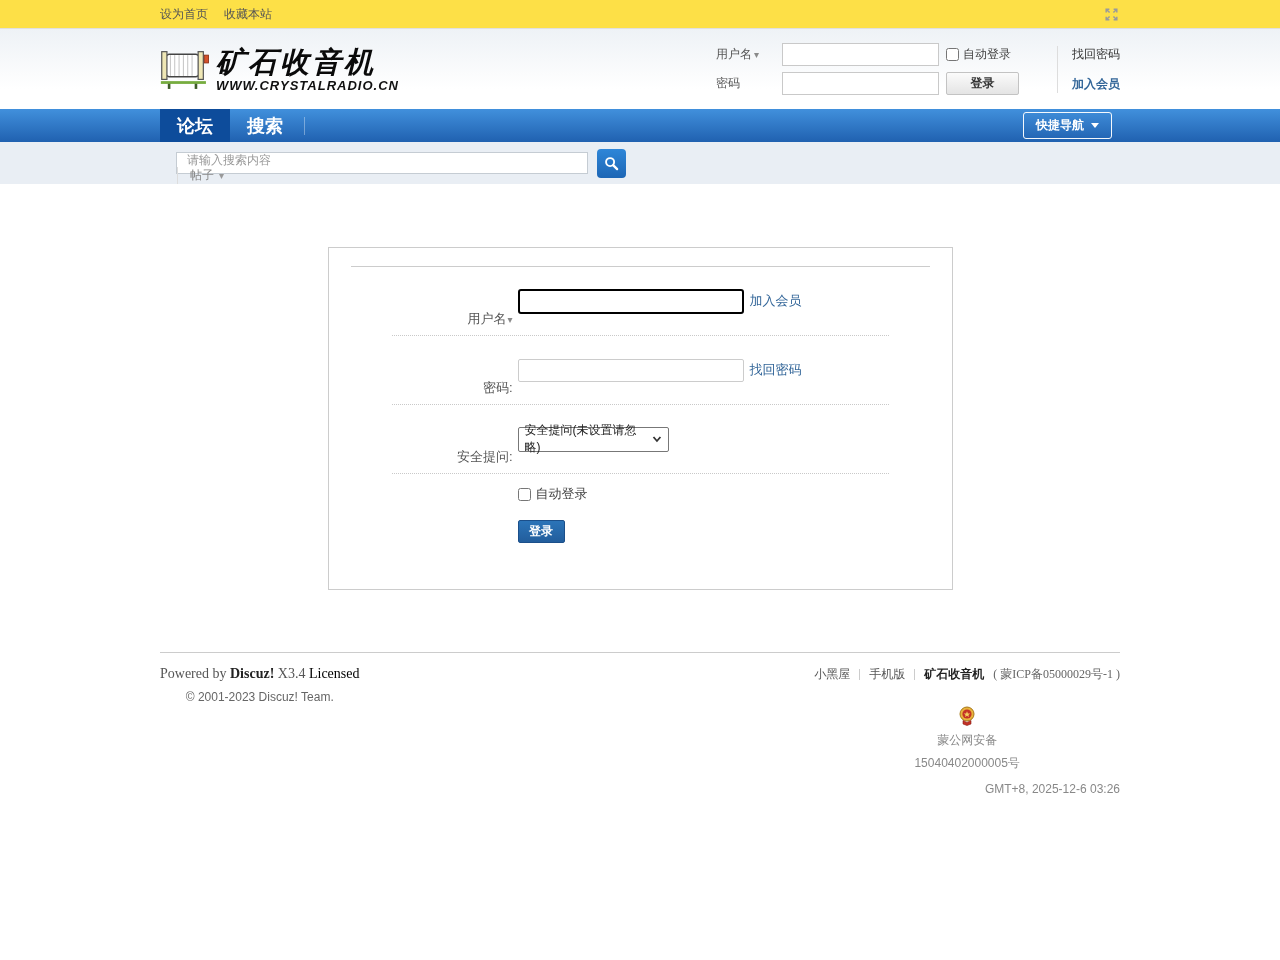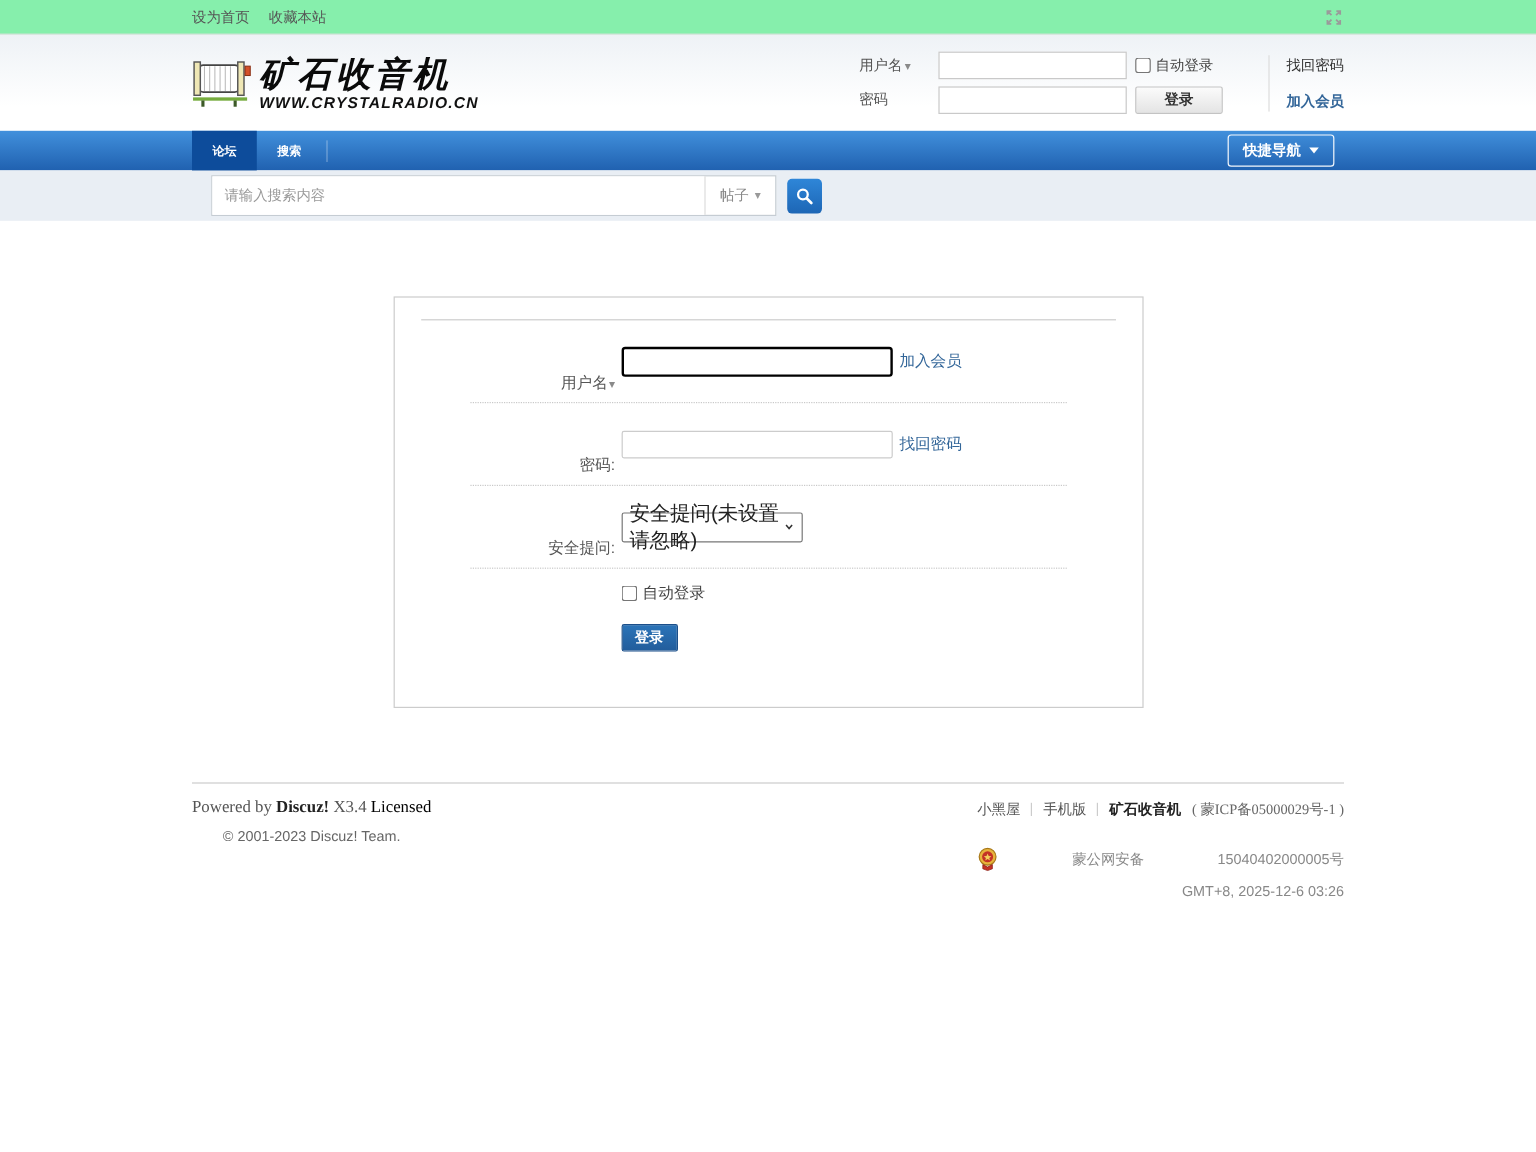--- a/index.html
+++ b/index.html
@@ -1,21 +1,21 @@
 <!DOCTYPE html>
 <html><head>
 <meta charset="utf-8">
 <style>
   * { margin:0; padding:0; box-sizing:border-box; }
   html,body { width:1280px; height:960px; background:#fff;
               font-family:"Liberation Sans", sans-serif; font-size:12px; color:#333; }
   .inner { width:960px; margin:0 auto; position:relative; }
 
   
-  .topbar { height:29px; background:#86efac; border-bottom:1px solid #e0e0e0; }
+  .topbar { height:29px; background:#fde047; border-bottom:1px solid #e0e0e0; }
   .topbar .inner { display:flex; align-items:center; height:100%; }
   .topbar a { color:#555; text-decoration:none; margin-right:16px; }
   .topbar .spacer { flex:1; }
   .wide-icon { width:17px; height:17px; color:#9a9a9a; cursor:pointer; }
 
   
   .header { height:80px; background:linear-gradient(#eef2f6, #ffffff 75%); }
   .header .inner { display:flex; align-items:center; height:100%; }
   .logo { display:flex; align-items:flex-end; gap:4px; }
   .logo-text .cn { font-size:29px; font-weight:900; font-style:italic; color:#0a0a0a;
@@ -36,35 +36,35 @@
                   color:#333; cursor:pointer; }
   .hl-right { border-left:1px solid #ddd; margin-left:8px; padding-left:14px;
               display:flex; flex-direction:column; gap:13px; }
   .hl-right a { text-decoration:none; }
   .lost-link { color:#333; }
   .join-link { color:#336699; font-weight:bold; }
 
   
   .nav { height:33px; background:linear-gradient(#4190dc, #2061b0); }
   .nav .inner { display:flex; align-items:stretch; height:100%; }
-  .nav-tab { display:flex; align-items:center; padding:0 17px; color:#fff; font-size:10px;
+  .nav-tab { display:flex; align-items:center; padding:0 17px; color:#fff; font-size:18px;
              font-weight:bold; text-decoration:none; }
   .nav-tab.active { background:#0d4c9b; }
   .nav-sep { width:1px; height:18px; background:rgba(255,255,255,.35); align-self:center; margin-left:4px; }
   .quick-nav { margin-left:auto; align-self:center; margin-right:8px; display:flex; align-items:center;
                gap:7px; border:1px solid rgba(255,255,255,.95); border-radius:3px; padding:4px 12px;
                color:#fff; font-weight:bold; cursor:pointer; background:transparent; font-size:12px; }
   .qn-caret { width:0; height:0; border-left:4px solid transparent; border-right:4px solid transparent;
               border-top:5px solid #fff; }
 
   
   .searchbar { height:42px; background:#e9eef4; }
   .searchbar .inner { display:flex; align-items:center; height:100%; }
-  .searchbox { display:flex; align-items:stretch; height:34px; background:#fff;
-               border:1px solid #c5ccd3; margin-left:16px; }
+  .searchbox { display:flex; align-items:stretch; height:22px; background:#fff;
+               border:1px solid #c5ccd3; margin-left:16px;flex-direction:column; }
   .search-input { width:410px; border:none; outline:none; padding:0 10px; font-size:12px; color:#333; }
   .search-input::placeholder { color:#999; }
   .search-scope { width:59px; border-left:1px solid #ddd; display:flex; align-items:center;
                   justify-content:center; gap:5px; color:#888; cursor:pointer; }
   .scope-caret { color:#999; font-size:10px; }
   .search-btn { width:29px; height:29px; margin-left:9px; border:none; border-radius:4px;
                 background:linear-gradient(#2e86d8,#1d66b5); display:flex; align-items:center;
                 justify-content:center; cursor:pointer; }
 
   
@@ -84,21 +84,21 @@
   .frow.dotted { border-bottom:1px dotted #c9c9c9; }
   .flabel { width:126px; text-align:right; padding-right:5px; color:#555; font-size:13px; flex:none;margin-top:36px; }
   .flabel .hl-caret { margin-left:1px; }
   .f-username { width:226px; height:25px; border:2px solid #000; border-radius:3px;
                 padding:0 5px; font-size:13px; outline:none; }
   .f-password { width:226px; height:23px; border:1px solid #ccc; border-radius:2px;
                 padding:0 5px; font-size:13px; outline:none; }
   .f-link { color:#336699; text-decoration:none; margin-left:6px; font-size:13px; }
   .f-select { width:151px; height:25px; border:1px solid #777; border-radius:2px; background:#fff;
               display:flex; align-items:center; justify-content:space-between; padding:0 6px;
-              font-size:17px; color:#222; cursor:pointer; }
+              font-size:12px; color:#222; cursor:pointer; }
   .sel-caret { width:10px; height:10px; }
   .frow.autologin { padding:11px 0 6px 0; }
   .frow.autologin .spacer, .frow.buttons .spacer { width:126px; flex:none; }
   .frow.autologin input[type=checkbox] { width:13px; height:13px; margin-right:5px; }
   .frow.autologin label { color:#444; font-size:13px; }
   .frow.buttons { padding:11px 0 46px 0; }
   .f-submit { width:47px; height:23px; background:linear-gradient(#2b74b8,#225d9c);
               border:1px solid #1b4f8a; border-radius:2px; color:#fff; font-weight:bold;
               font-size:12px; cursor:pointer; }
 
@@ -107,22 +107,22 @@
             display:flex; justify-content:space-between; color:#666; }
   .f-left .powered { font-family:"Liberation Serif", serif; font-size:14px; color:#555; }
   .f-left .powered b { color:#222; }
   .f-left .copyright { margin-top:8px; color:#666;text-align:center; }
   .f-right { text-align:right; }
   .f-links { display:flex; align-items:center; justify-content:flex-end; gap:9px; color:#555;font-family:Liberation Serif, serif; }
   .f-links a { color:#555; text-decoration:none; }
   .f-links .fsep { width:1px; height:11px; background:#ccc; }
   .f-links .site { font-weight:bold; color:#222; text-decoration:none; }
   .f-links .icp { color:#666; }
-  .f-security { margin-top:23px; display:flex; align-items:center; justify-content:space-between;
-                gap:6px; color:#888; }
+  .f-security { margin-top:23px; display:flex; align-items:center; justify-content:flex-end;
+                gap:6px; color:#888;flex-direction:column; }
   .f-time { margin-top:10px; color:#888;text-align:right; }
 </style>
 </head>
 <body>
 
 <div class="topbar">
   <div class="inner">
     <a href="#">设为首页</a>
     <a href="#">收藏本站</a>
     <span class="spacer"></span>

